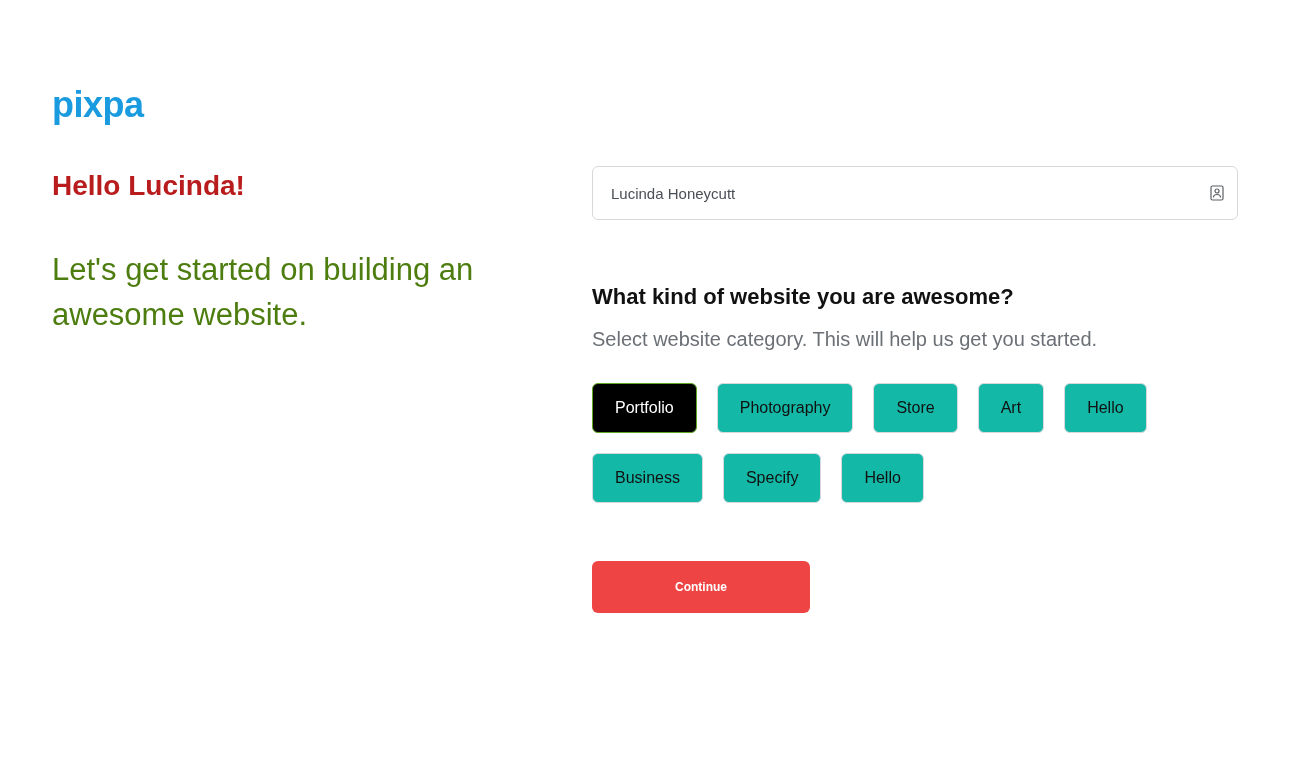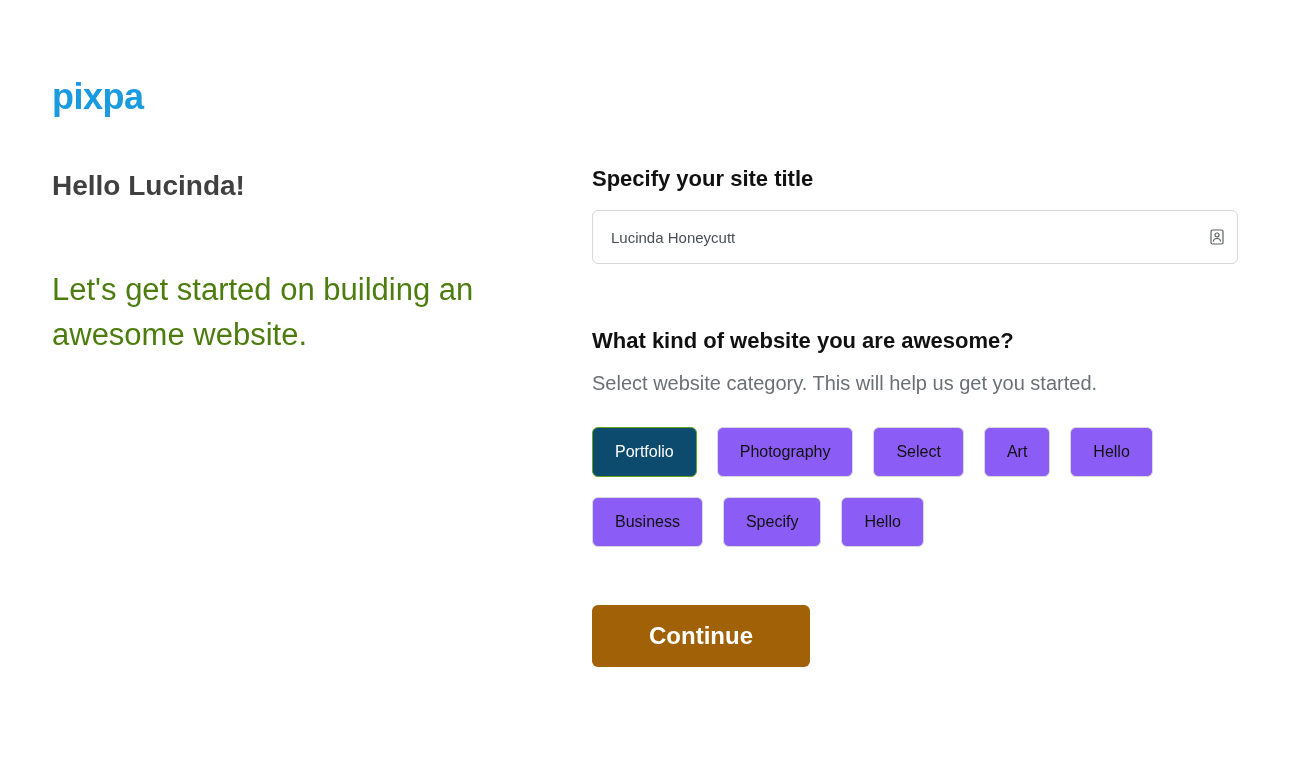--- a/index.html
+++ b/index.html
@@ -15,41 +15,41 @@
       height: 780px;
       overflow: hidden;
     }
     .container {
       display: flex;
       padding: 70px 52px 0 52px;
       gap: 40px;
     }
     .logo {
       position: absolute;
-      top: 76px;
+      top: 84px;
       left: 52px;
       font-size: 36px;
       font-weight: 600;
       color: #1a9be0;
       letter-spacing: -0.5px;
     }
     .left-col {
       flex: 0 0 500px;
       padding-top: 100px;
     }
     .right-col {
       flex: 1;
       padding-top: 96px;
       padding-right: 10px;
     }
     .greeting {
       font-size: 28px;
       font-weight: 700;
-      margin-bottom: 66px;
-      color: #404040;
+      margin-bottom: 46px;
+      color: #b91c1c;
     }
     .intro-text {
       font-size: 31px;
       font-weight: 400;
       line-height: 1.45;
       color: #4d7c0f;
     }
     .form-label {
       font-size: 22px;
       font-weight: 700;
@@ -88,45 +88,45 @@
       margin-bottom: 32px;
     }
     .category-grid {
       display: flex;
       flex-wrap: wrap;
       gap: 20px;
       margin-bottom: 58px;
     }
     .category-btn {
       border: 1px solid #d6d8db;
-      background: #8b5cf6;
+      background: #14b8a6;
       color: #111;
       border-radius: 6px;
       padding: 0 22px;
       height: 50px;
       font-size: 16px;
       font-family: inherit;
       cursor: pointer;
       display: inline-flex;
       align-items: center;
       justify-content: center;
     }
     .category-btn.selected {
-      background: #0c4a6e;
+      background: #000000;
       border-color: #62a720;
       color: #ffffff;
     }
     .continue-btn {
       width: 218px;
-      height: 62px;
-      background: #a16207;
+      height: 52px;
+      background: #ef4444;
       color: #ffffff;
       border: none;
       border-radius: 6px;
-      font-size: 24px;
+      font-size: 12px;
       font-weight: 600;
       font-family: inherit;
       cursor: pointer;
     }
     .section-block {
       margin-bottom: 10px;
     }
   </style>
 </head>
 <body>
@@ -134,40 +134,39 @@
 <div class="logo">pixpa</div>
 
 <div class="container">
   <div class="left-col">
     <h1 class="greeting">Hello Lucinda!</h1>
     <p class="intro-text">Let's get started on building an awesome website.</p>
   </div>
 
   <div class="right-col">
     <div class="section-block">
-      <div class="form-label">Specify your site title</div>
       <div class="input-wrapper">
         <input type="text" class="site-title-input" value="Lucinda Honeycutt" style="">
         <span class="input-suffix-icon">
           <svg viewBox="0 0 14 16" width="14" height="16" fill="none" stroke="currentColor" stroke-width="1.2">
             <rect x="1" y="1" width="12" height="14" rx="1.5"></rect>
             <circle cx="7" cy="6" r="2"></circle>
             <path d="M3.5 12.5c0-1.8 1.5-3 3.5-3s3.5 1.2 3.5 3"></path>
           </svg>
         </span>
       </div>
     </div>
 
     <div class="section-block">
       <div class="form-label">What kind of website you are awesome?</div>
       <div class="subtext">Select website category. This will help us get you started.</div>
       <div class="category-grid" id="category-grid">
           <button class="category-btn selected">Portfolio</button>
           <button class="category-btn">Photography</button>
-          <button class="category-btn">Select</button>
+          <button class="category-btn">Store</button>
           <button class="category-btn">Art</button>
           <button class="category-btn">Hello</button>
           <button class="category-btn">Business</button>
           <button class="category-btn">Specify</button>
           <button class="category-btn">Hello</button>
         </div>
     </div>
 
     <button class="continue-btn">Continue</button>
   </div>

